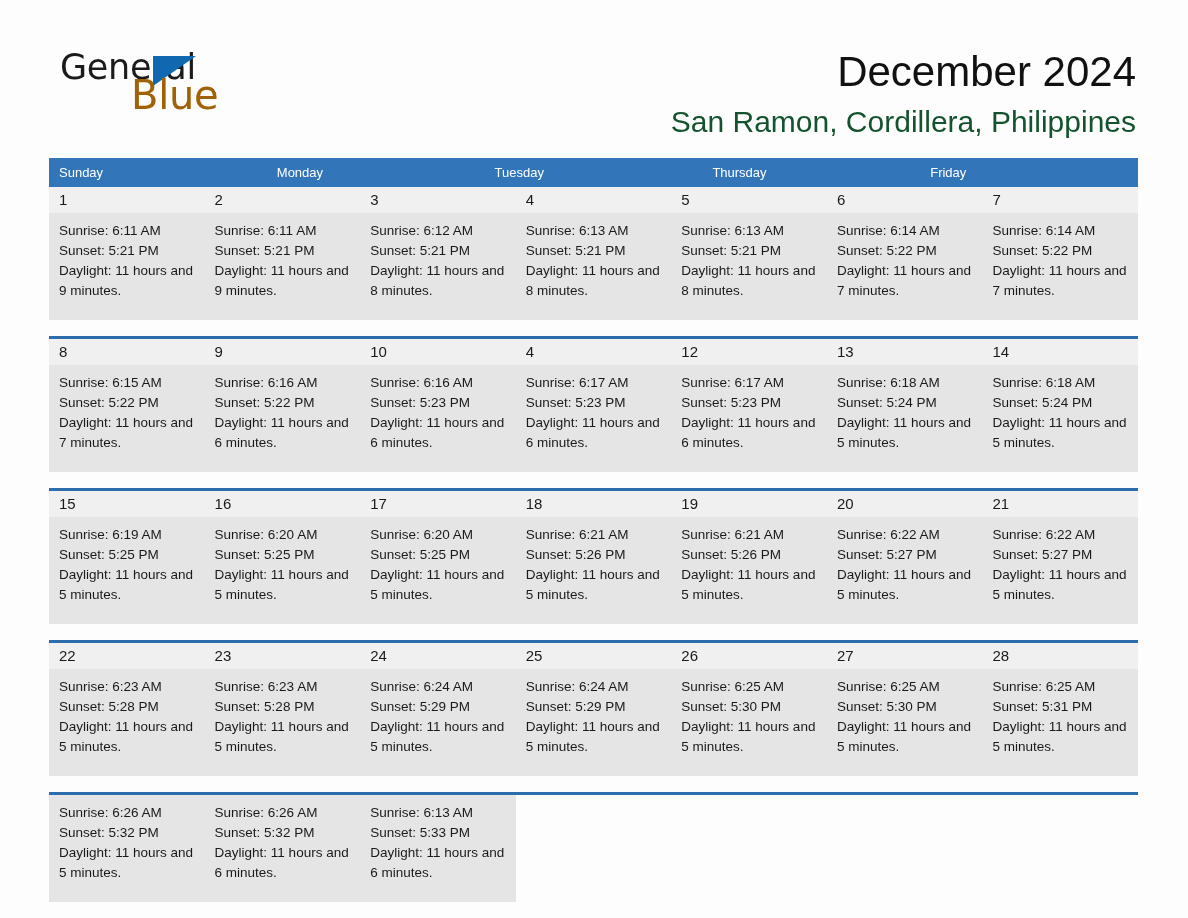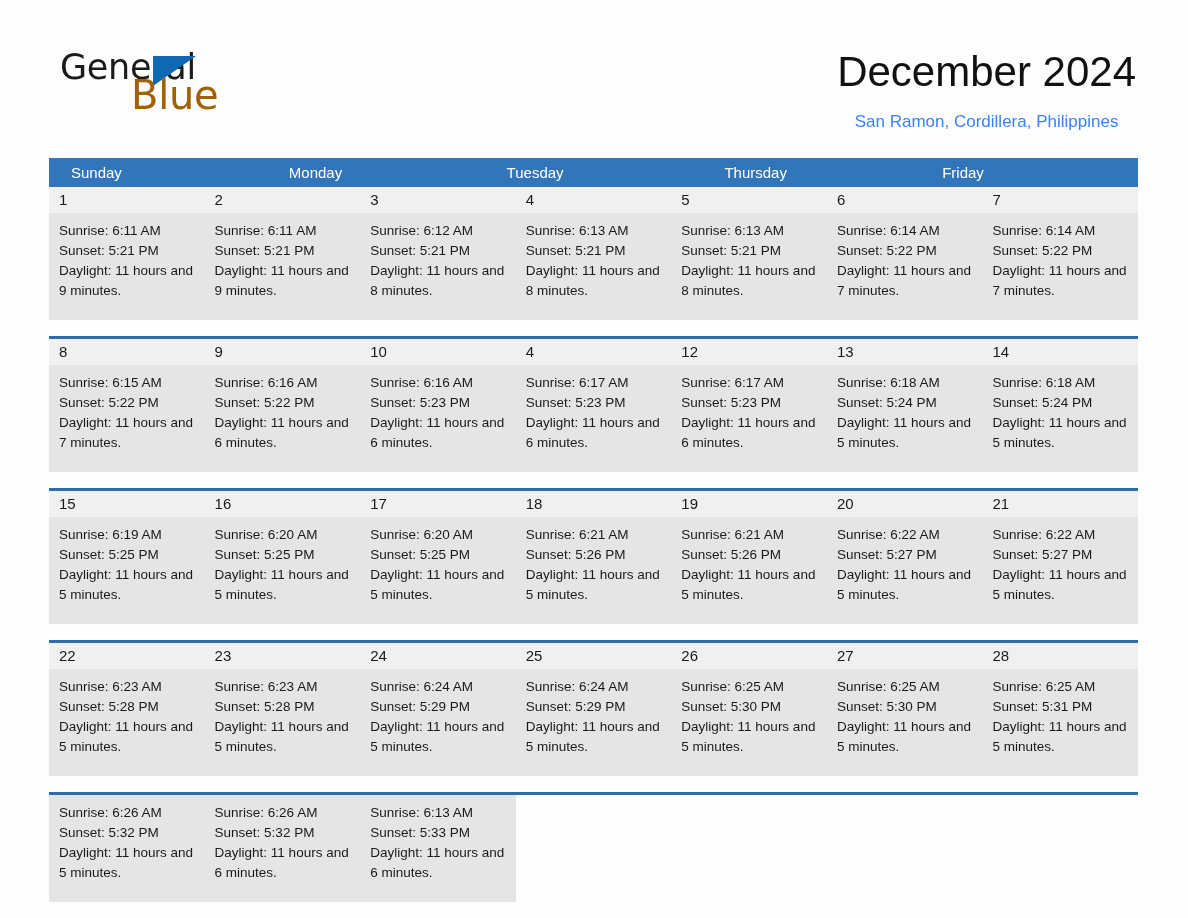--- a/index.html
+++ b/index.html
@@ -62,56 +62,56 @@
     color: #a16207;
     font-family: "DejaVu Sans", sans-serif;
     font-weight: 400;
     line-height: 38px;
   }
 
   .title-block {
     position: absolute;
     right: 52px;
     top: 46px;
-    text-align: center;
+    text-align: right;
   }
   .cal-title {
     font-size: 42px;
     font-weight: 400;
     color: #111;
     line-height: 52px;
     white-space: nowrap;
   }
   .cal-sub {
-    font-size: 17px;
+    font-size: 30px;
     font-weight: 400;
-    color: #3b82f6;
+    color: #14532d;
     line-height: 30px;
     margin-top: 9px;
     white-space: nowrap;
   }
 
   
   .calendar {
     position: absolute;
     left: 49px;
     top: 158px;
     width: 1089px;
   }
   .weekday-row {
     display: flex;
     background: #3275b8;
     height: 29px;
   }
   .weekday {
     flex: 1 1 0;
     color: #ffffff;
-    font-size: 15px;
+    font-size: 13px;
     line-height: 29px;
-    padding-left: 22px;
+    padding-left: 10px;
     box-sizing: border-box;
     white-space: nowrap;
     overflow: hidden;
   }
 
   .week {
     margin-top: 16px;
     border-top: 3px solid #2d6cad;
   }
   .week:first-of-type {

